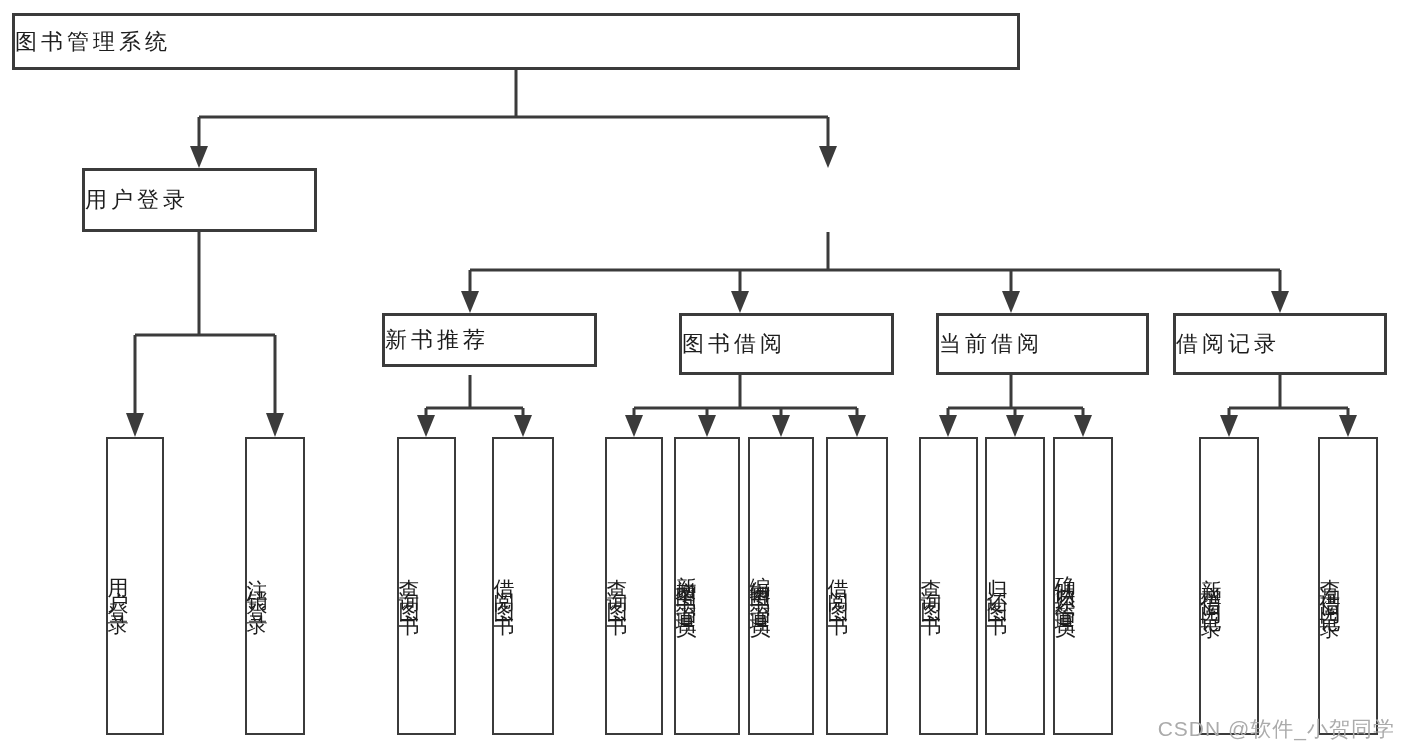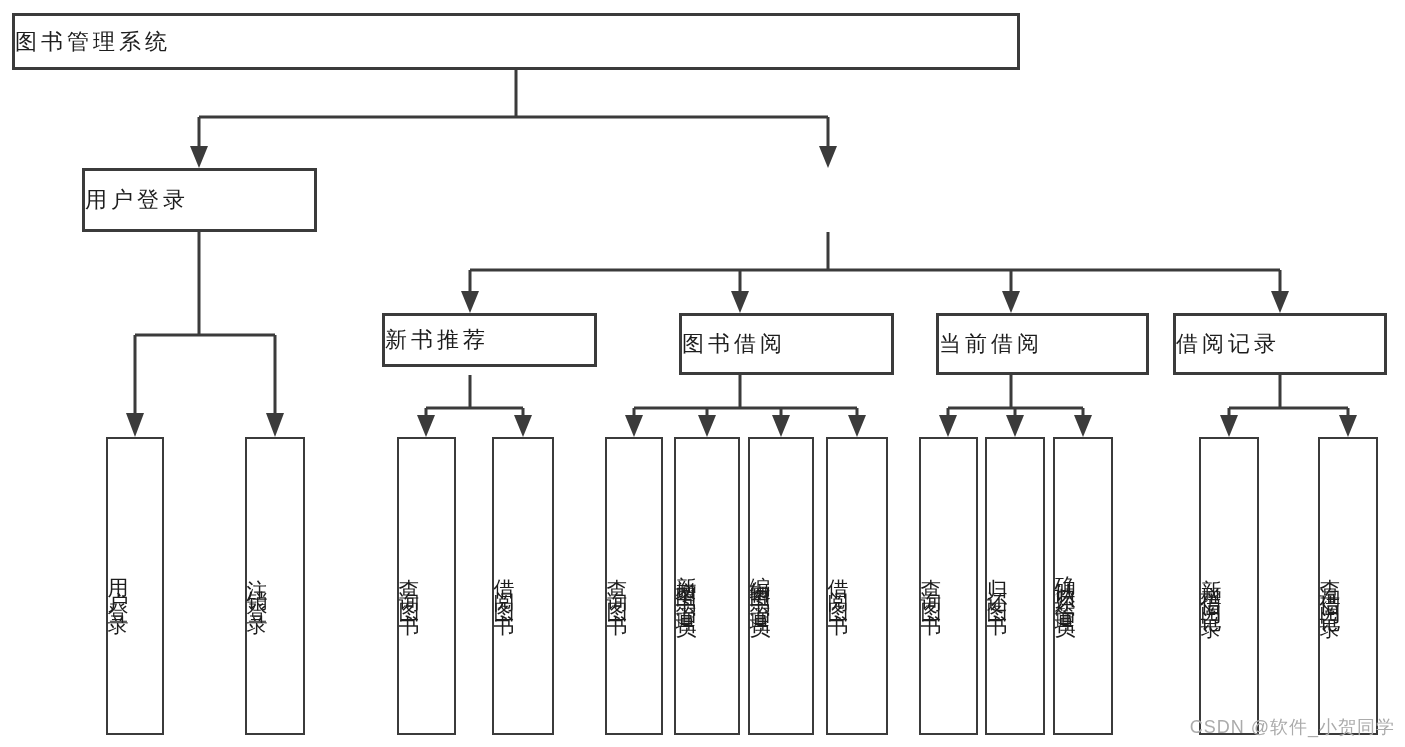--- a/index.html
+++ b/index.html
@@ -16,21 +16,21 @@
   .leaf{top:437px;height:298px;border-width:2.5px;}
   .v-label{
     writing-mode:vertical-rl;
     font-size:21px;line-height:1;letter-spacing:12px;
     color:#1d1d1d;
   }
   .v-label.ls-m{letter-spacing:8px;}
   .v-label.ls-s{letter-spacing:6px;}
   #watermark{
     position:absolute;z-index:3;top:715px;right:10px;
-    font-size:18px;color:#ababab;letter-spacing:1px;white-space:nowrap;
+    font-size:21px;color:#ababab;letter-spacing:1px;white-space:nowrap;
   }
 </style>
 </head>
 <body>
 
 <div id="canvas">
 
   <svg id="edges" width="1405" height="747" viewBox="0 0 1405 747">
     <g>
       <path d="M516 70 V117 M199 117 H828 M199 117 V146 M828 117 V146" fill="none" stroke="#3b3b3b" stroke-width="3"></path>

